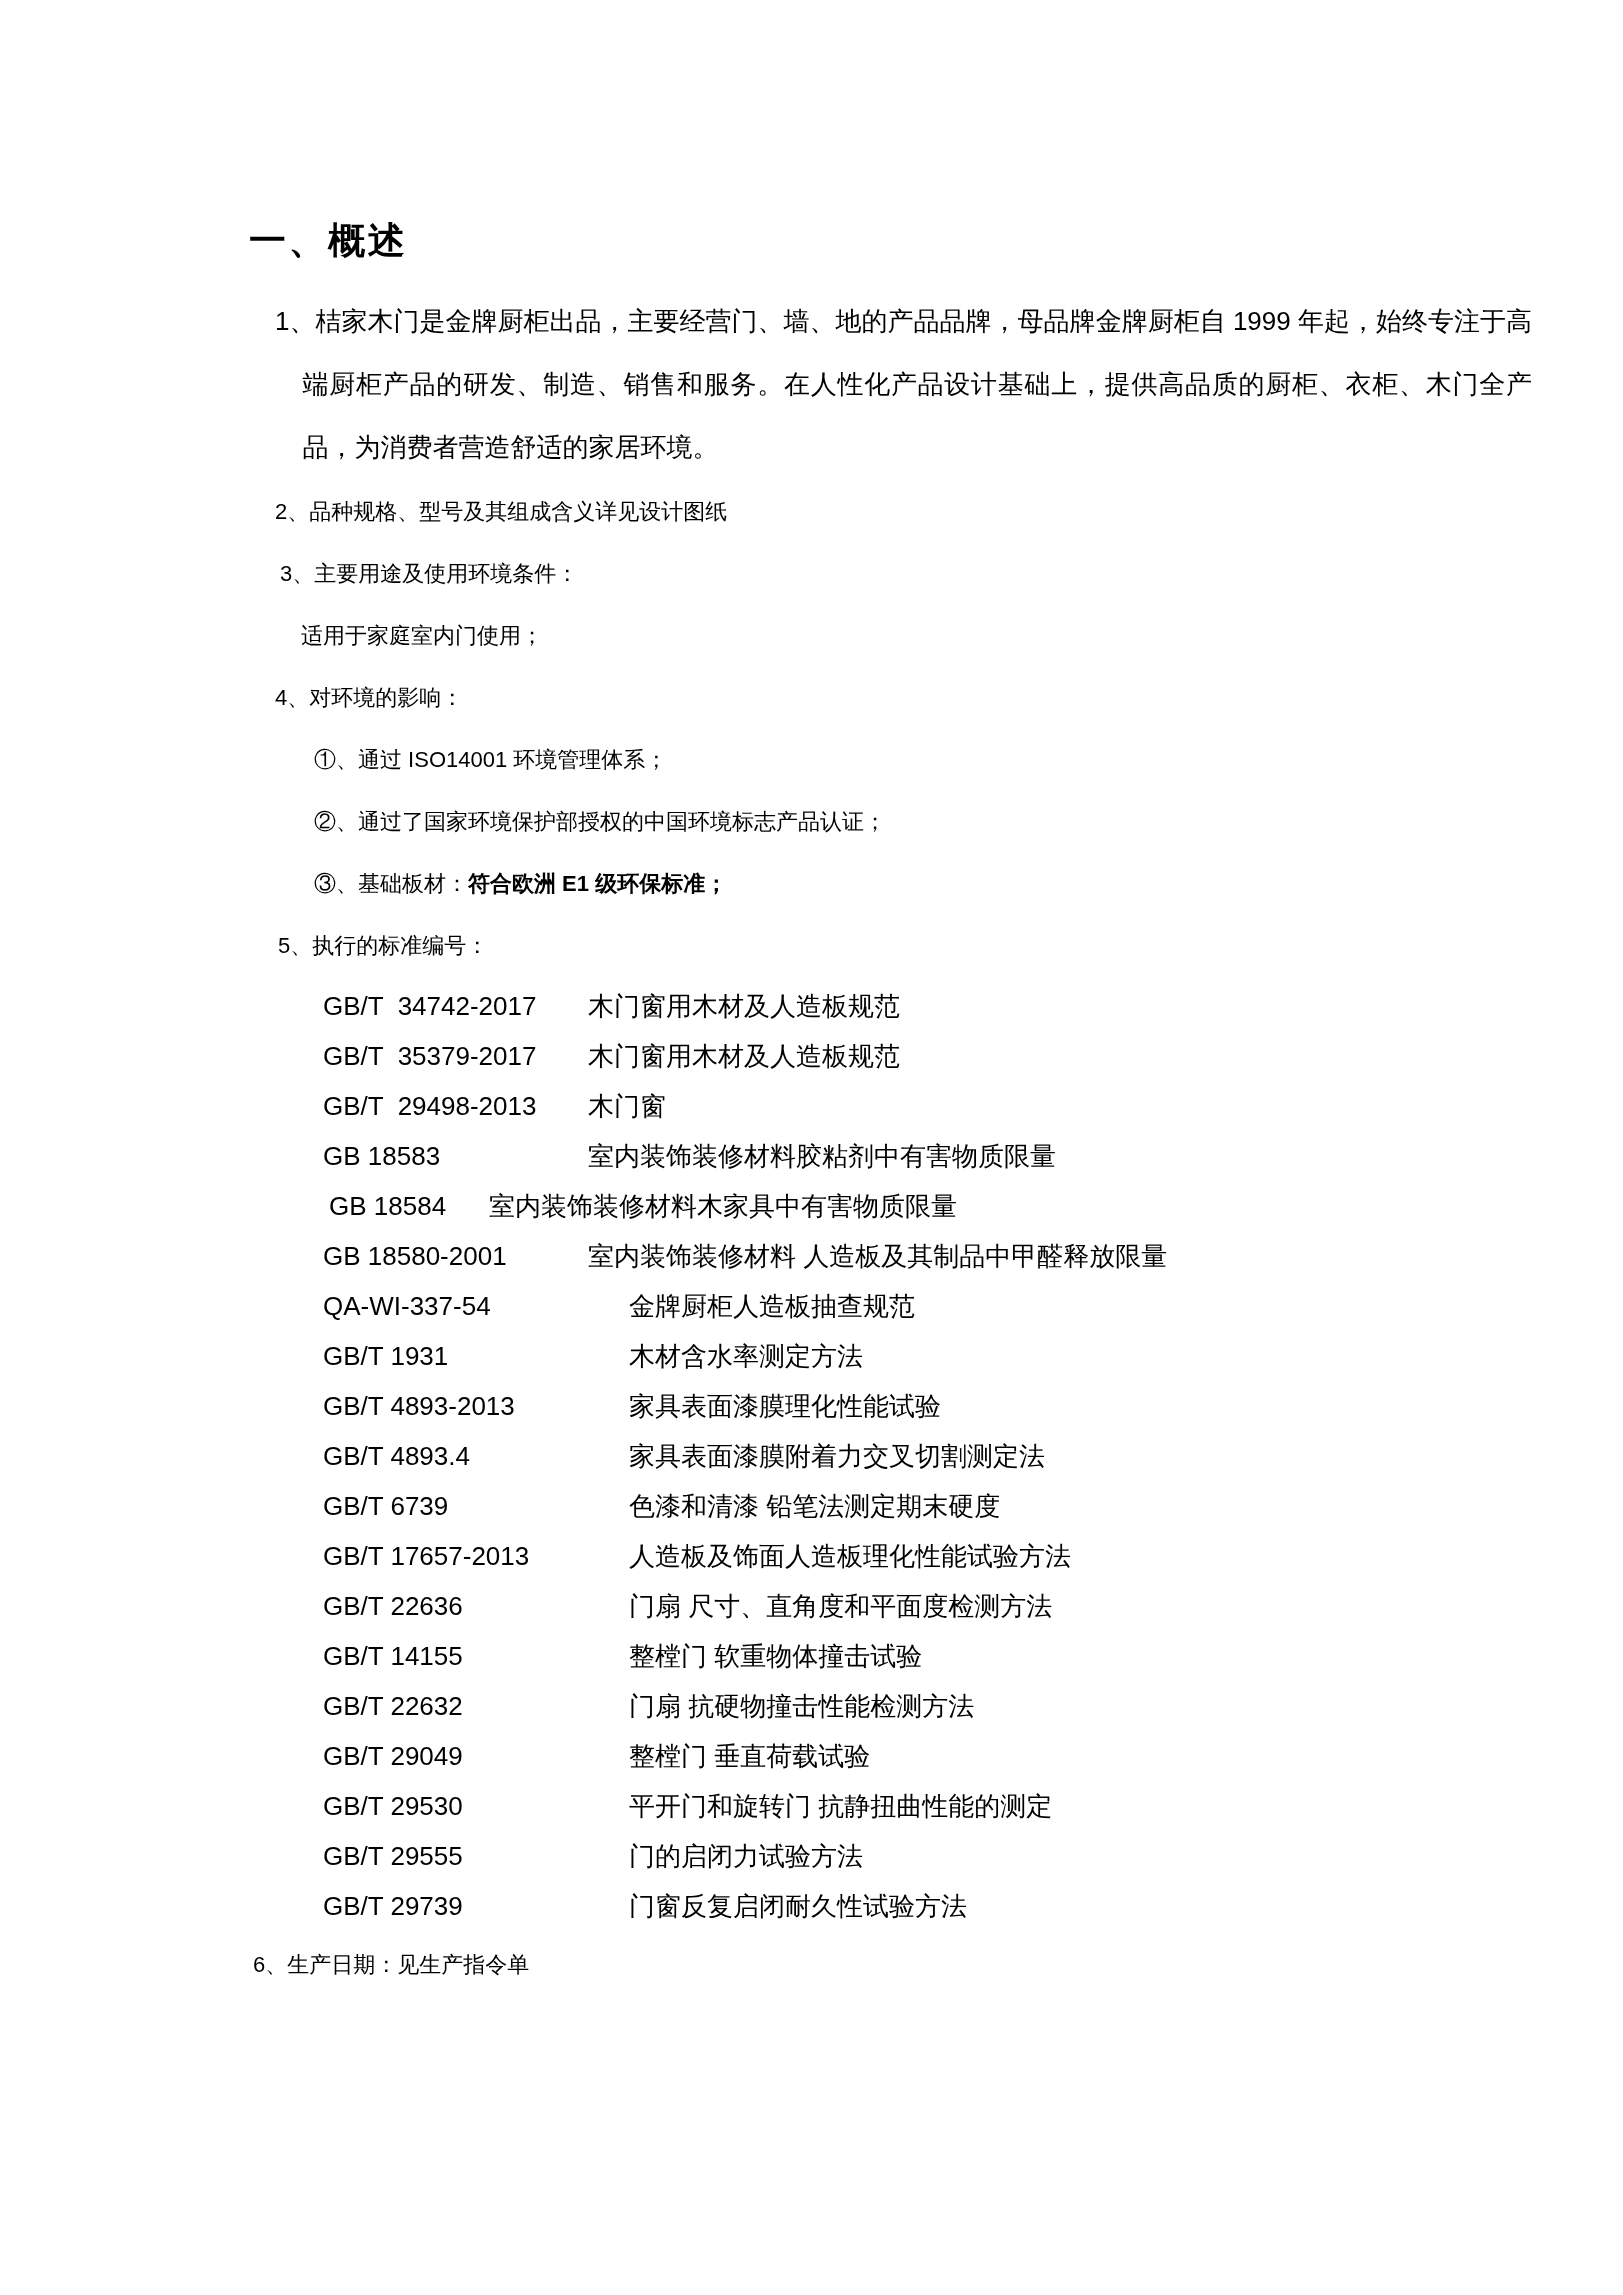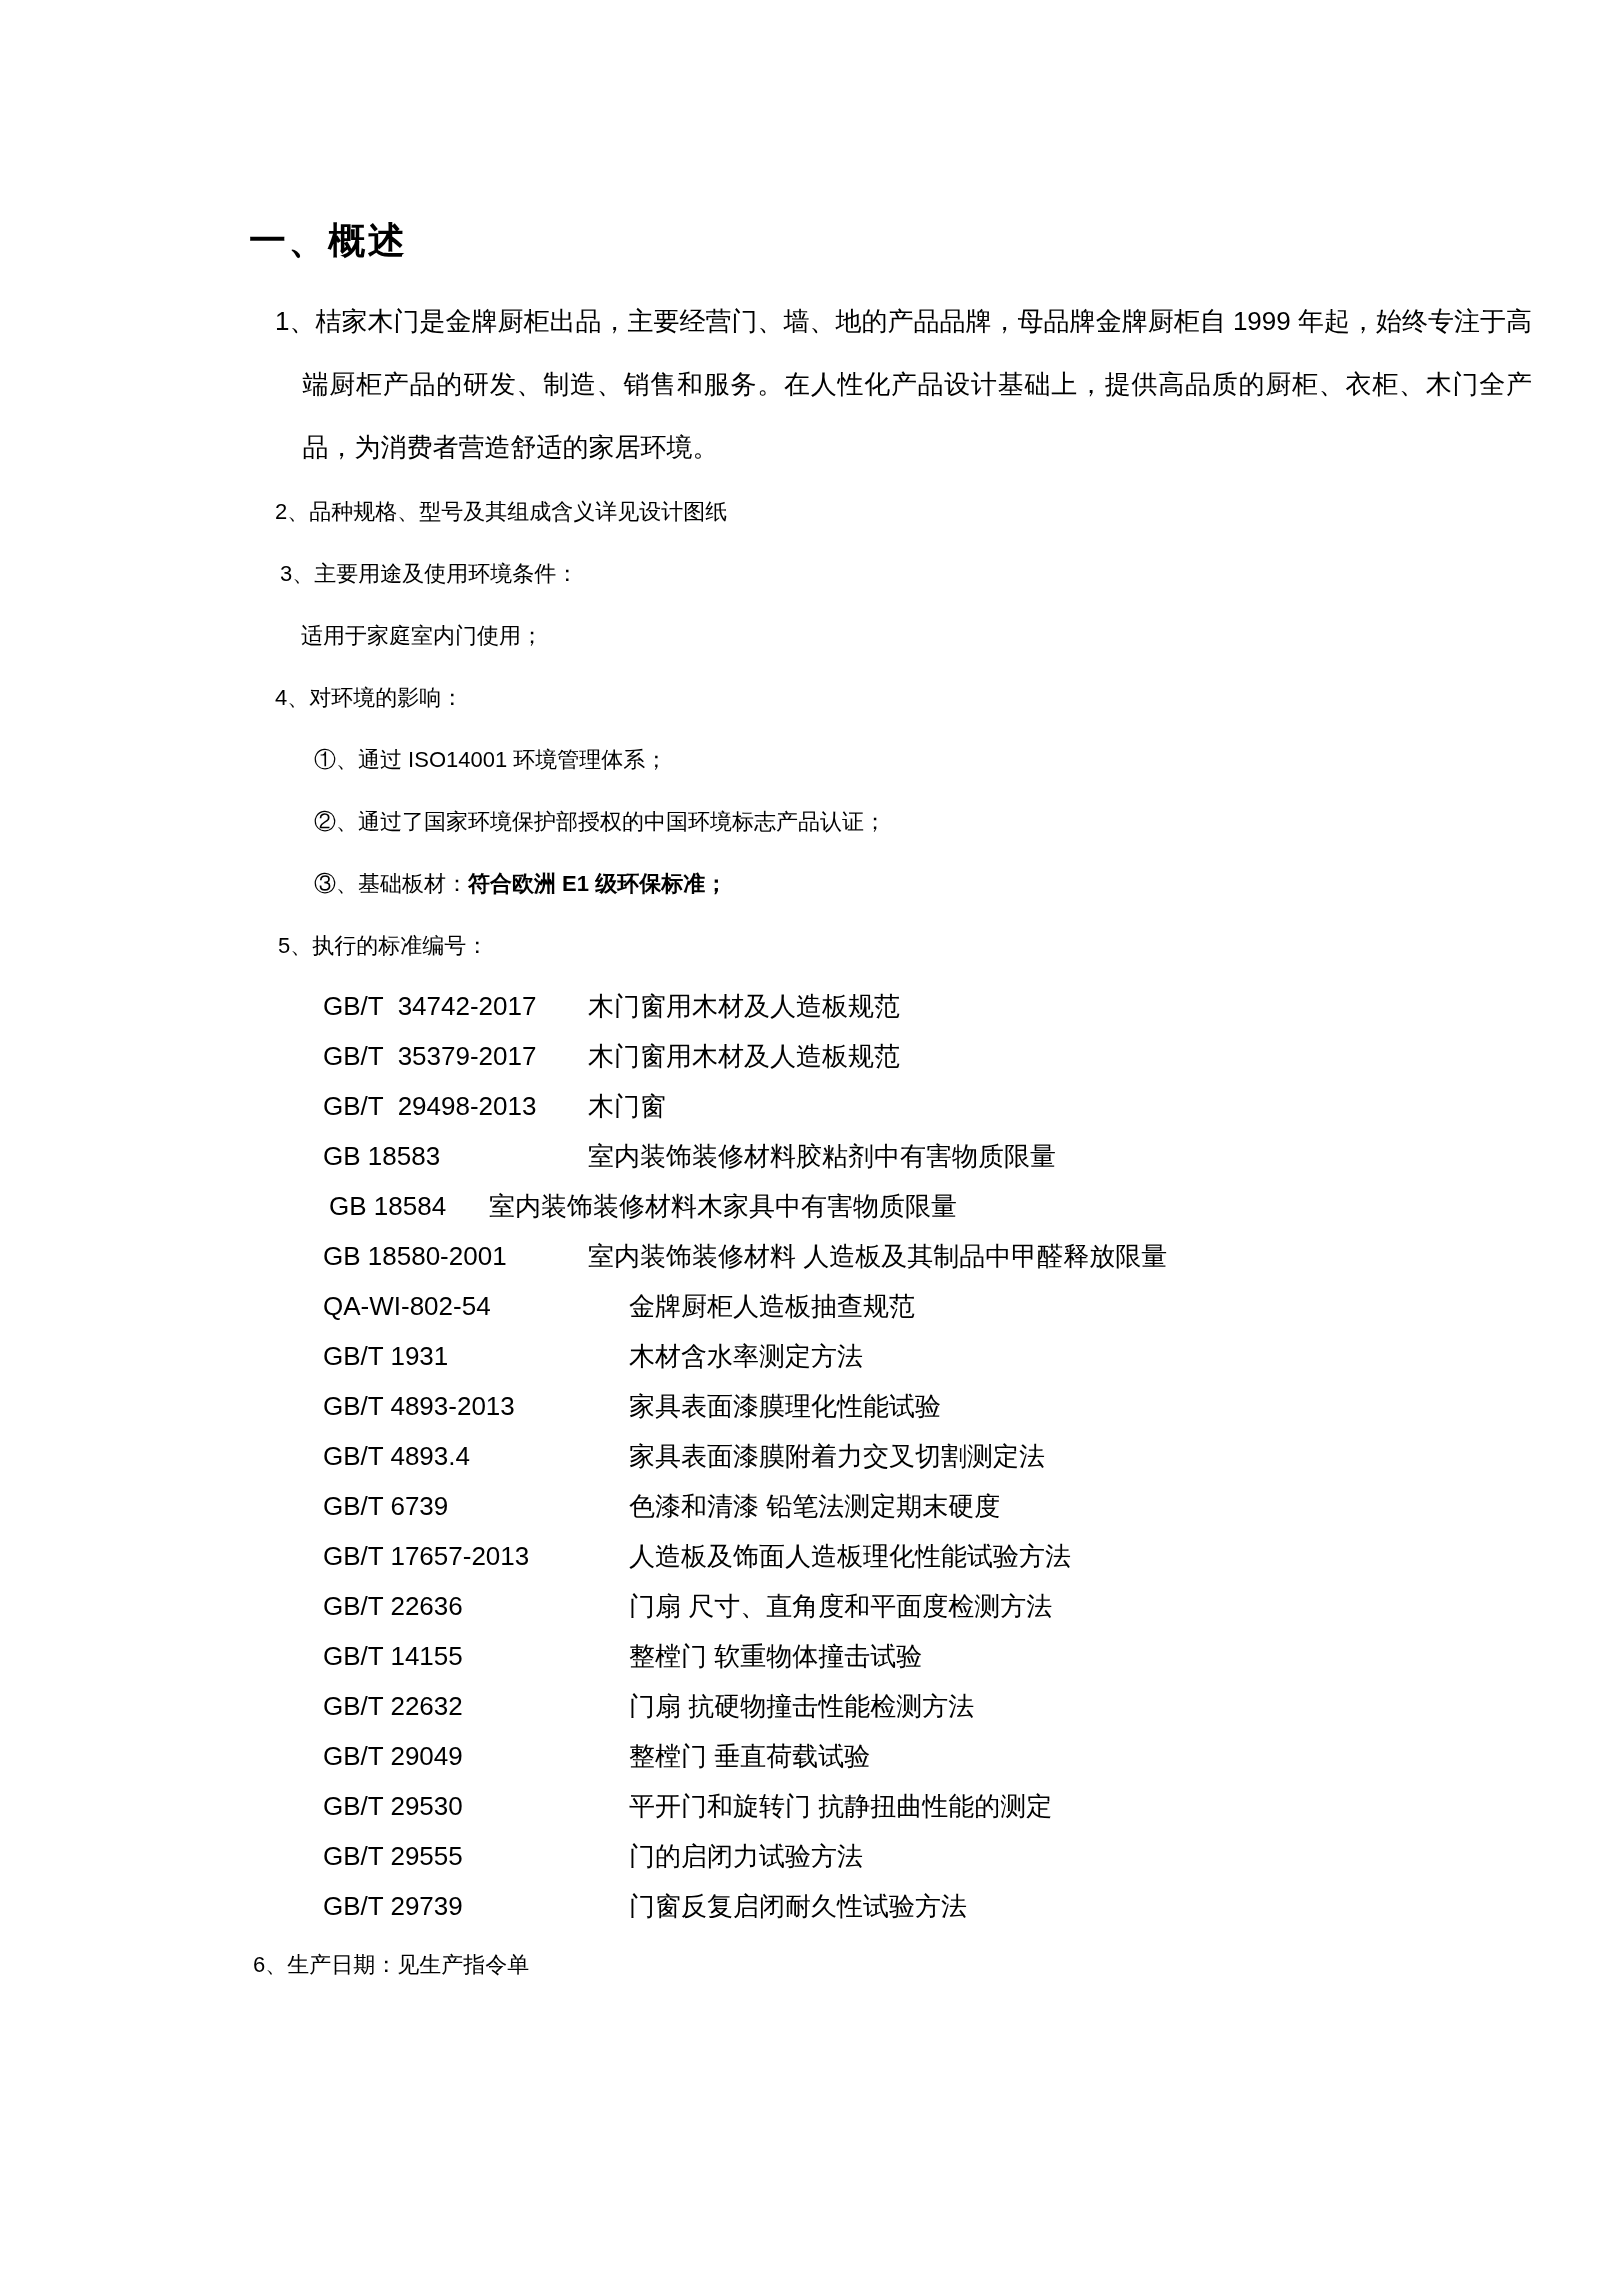--- a/index.html
+++ b/index.html
@@ -84,21 +84,21 @@
       </div>
     <div class="std-row">
         <span class="std-code w2">GB 18584</span>
         <span class="std-name">室内装饰装修材料木家具中有害物质限量</span>
       </div>
     <div class="std-row">
         <span class="std-code w1">GB 18580-2001</span>
         <span class="std-name">室内装饰装修材料 人造板及其制品中甲醛释放限量</span>
       </div>
     <div class="std-row">
-        <span class="std-code w3">QA-WI-802-54</span>
+        <span class="std-code w3">QA-WI-337-54</span>
         <span class="std-name">金牌厨柜人造板抽查规范</span>
       </div>
     <div class="std-row">
         <span class="std-code w3">GB/T 1931</span>
         <span class="std-name">木材含水率测定方法</span>
       </div>
     <div class="std-row">
         <span class="std-code w3">GB/T 4893-2013</span>
         <span class="std-name">家具表面漆膜理化性能试验</span>
       </div>

